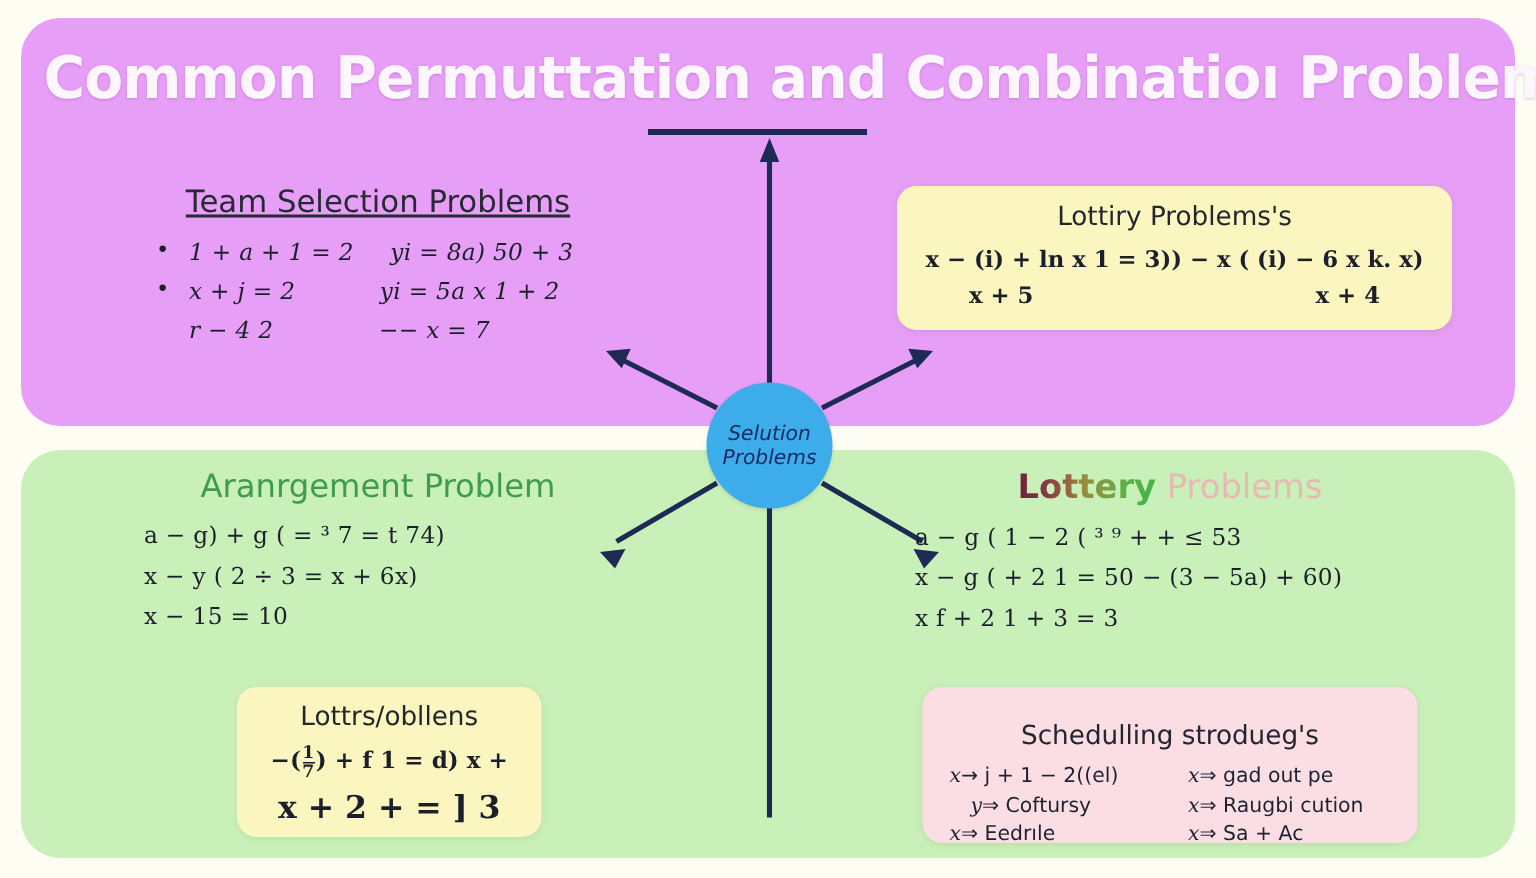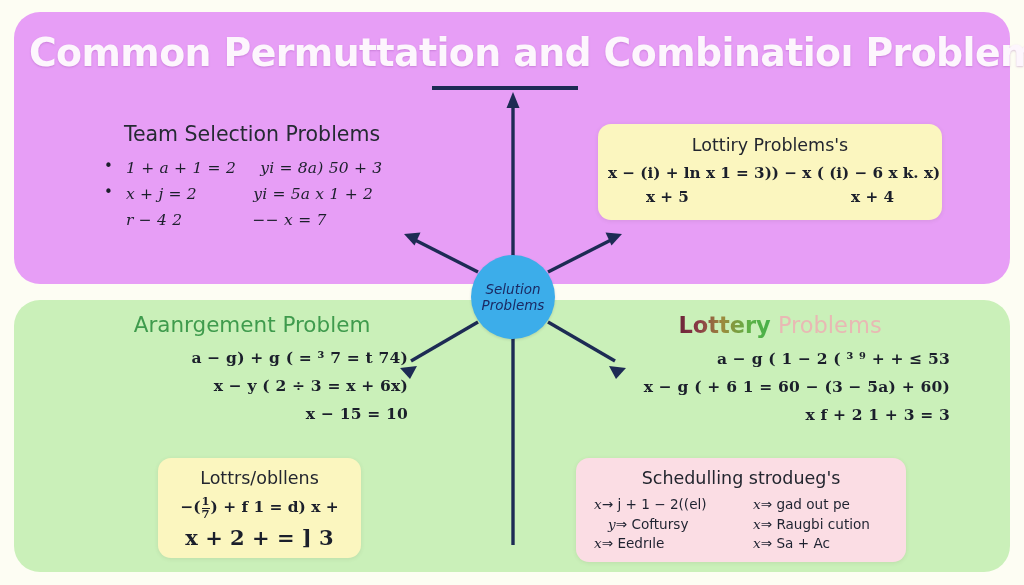--- a/index.html
+++ b/index.html
@@ -99,21 +99,21 @@
     z-index: 5;
   }
   .sec-head {
     font-family: "DejaVu Sans", sans-serif;
     font-size: 20.5px;
     font-weight: normal;
     text-align: center;
     white-space: nowrap;
   }
   #sec-team { left: 96px;  top: 122px; width: 312px; }
-  #sec-team .sec-head { color: #252a33; }
+  #sec-team .sec-head { color: #252a33; text-decoration: underline; }
   #sec-arr  { left: 96px;  top: 312px; width: 312px; }
   #sec-arr .sec-head {
     color: #3f9b4d;
     font-size: 21.5px;
   }
   #sec-lot  { left: 610px; top: 312px; width: 340px; }
   #sec-lot .sec-head { font-size: 22.5px; }
 
   .grad-word {
     background: linear-gradient(90deg,#6b2338 0%,#8a3a46 22%,#9c8a3c 48%,#5bb246 78%,#46b04a 100%);
@@ -152,42 +152,42 @@
     position: absolute;
     left: 8px;
     top: -1px;
     font-size: 15px;
     color: #1b1f2b;
   }
   .sub {
     padding-left: 30px;
     margin-top: 2px;
   }
-  .center-rows { text-align: right; margin-top: 11px; font-weight: bold; }
+  .center-rows { text-align: left; margin-top: 11px; }
   .center-rows .mathrow { margin-bottom: 9px; }
 
   
   .card {
     position: absolute;
     box-sizing: border-box;
     border-radius: 13px;
     z-index: 7;
     box-shadow: 0 1px 4px rgba(70,70,40,0.10);
   }
   .card-title {
     text-align: center;
     font-size: 17.5px;
     color: #23262f;
     white-space: nowrap;
   }
 
   #card-lottiry {
     left: 598px;
     top: 124px;
-    width: 344px;
+    width: 370px;
     height: 96px;
     background: #fbf6bf;
     padding: 11px 10px 0 10px;
   }
   #card-lottiry .eqline {
     margin-top: 9px;
     text-align: center;
     font-family: "DejaVu Serif", serif;
     font-size: 15.2px;
     font-weight: bold;
@@ -234,26 +234,26 @@
   #card-lottrs .lastline {
     margin-top: 5px;
     text-align: center;
     font-family: "DejaVu Serif", serif;
     font-size: 21px;
     font-weight: bold;
     color: #1b1f2b;
   }
 
   #card-sched {
-    left: 576px;
+    left: 615px;
     top: 458px;
     width: 330px;
     height: 104px;
     background: #fbdde4;
-    padding: 10px 10px 0 10px;
+    padding: 23px 10px 0 10px;
   }
   #card-sched .sched-cols {
     display: flex;
     margin-top: 7px;
   }
   #card-sched .sched-col {
     flex: 1;
     padding-left: 8px;
   }
   #card-sched .sched-col.right { padding-left: 16px; }
@@ -348,21 +348,21 @@
     </div>
   </div>
 
   <div class="section" id="sec-lot">
     <div class="sec-head">
       <span class="grad-word">Lottery</span>
       <span class="faded-word">Problems</span>
     </div>
     <div class="center-rows">
       <div class="mathrow it">a − g ( 1 − 2 ( ³ ⁹ + + ≤ 53</div>
-      <div class="mathrow it">x − g ( + 6 1 = 60 − (3 − 5a) + 60)</div>
+      <div class="mathrow it">x − g ( + 2 1 = 50 − (3 − 5a) + 60)</div>
       <div class="mathrow it">x f + 2 1 + 3 = 3</div>
     </div>
   </div>
 
   <div class="card" id="card-lottrs">
     <div class="card-title">Lottrs/obllens</div>
     <div class="fracline">
       <span class="it">−(</span><span class="frac">
           <span class="num">1</span>
           <span class="den">7</span>

